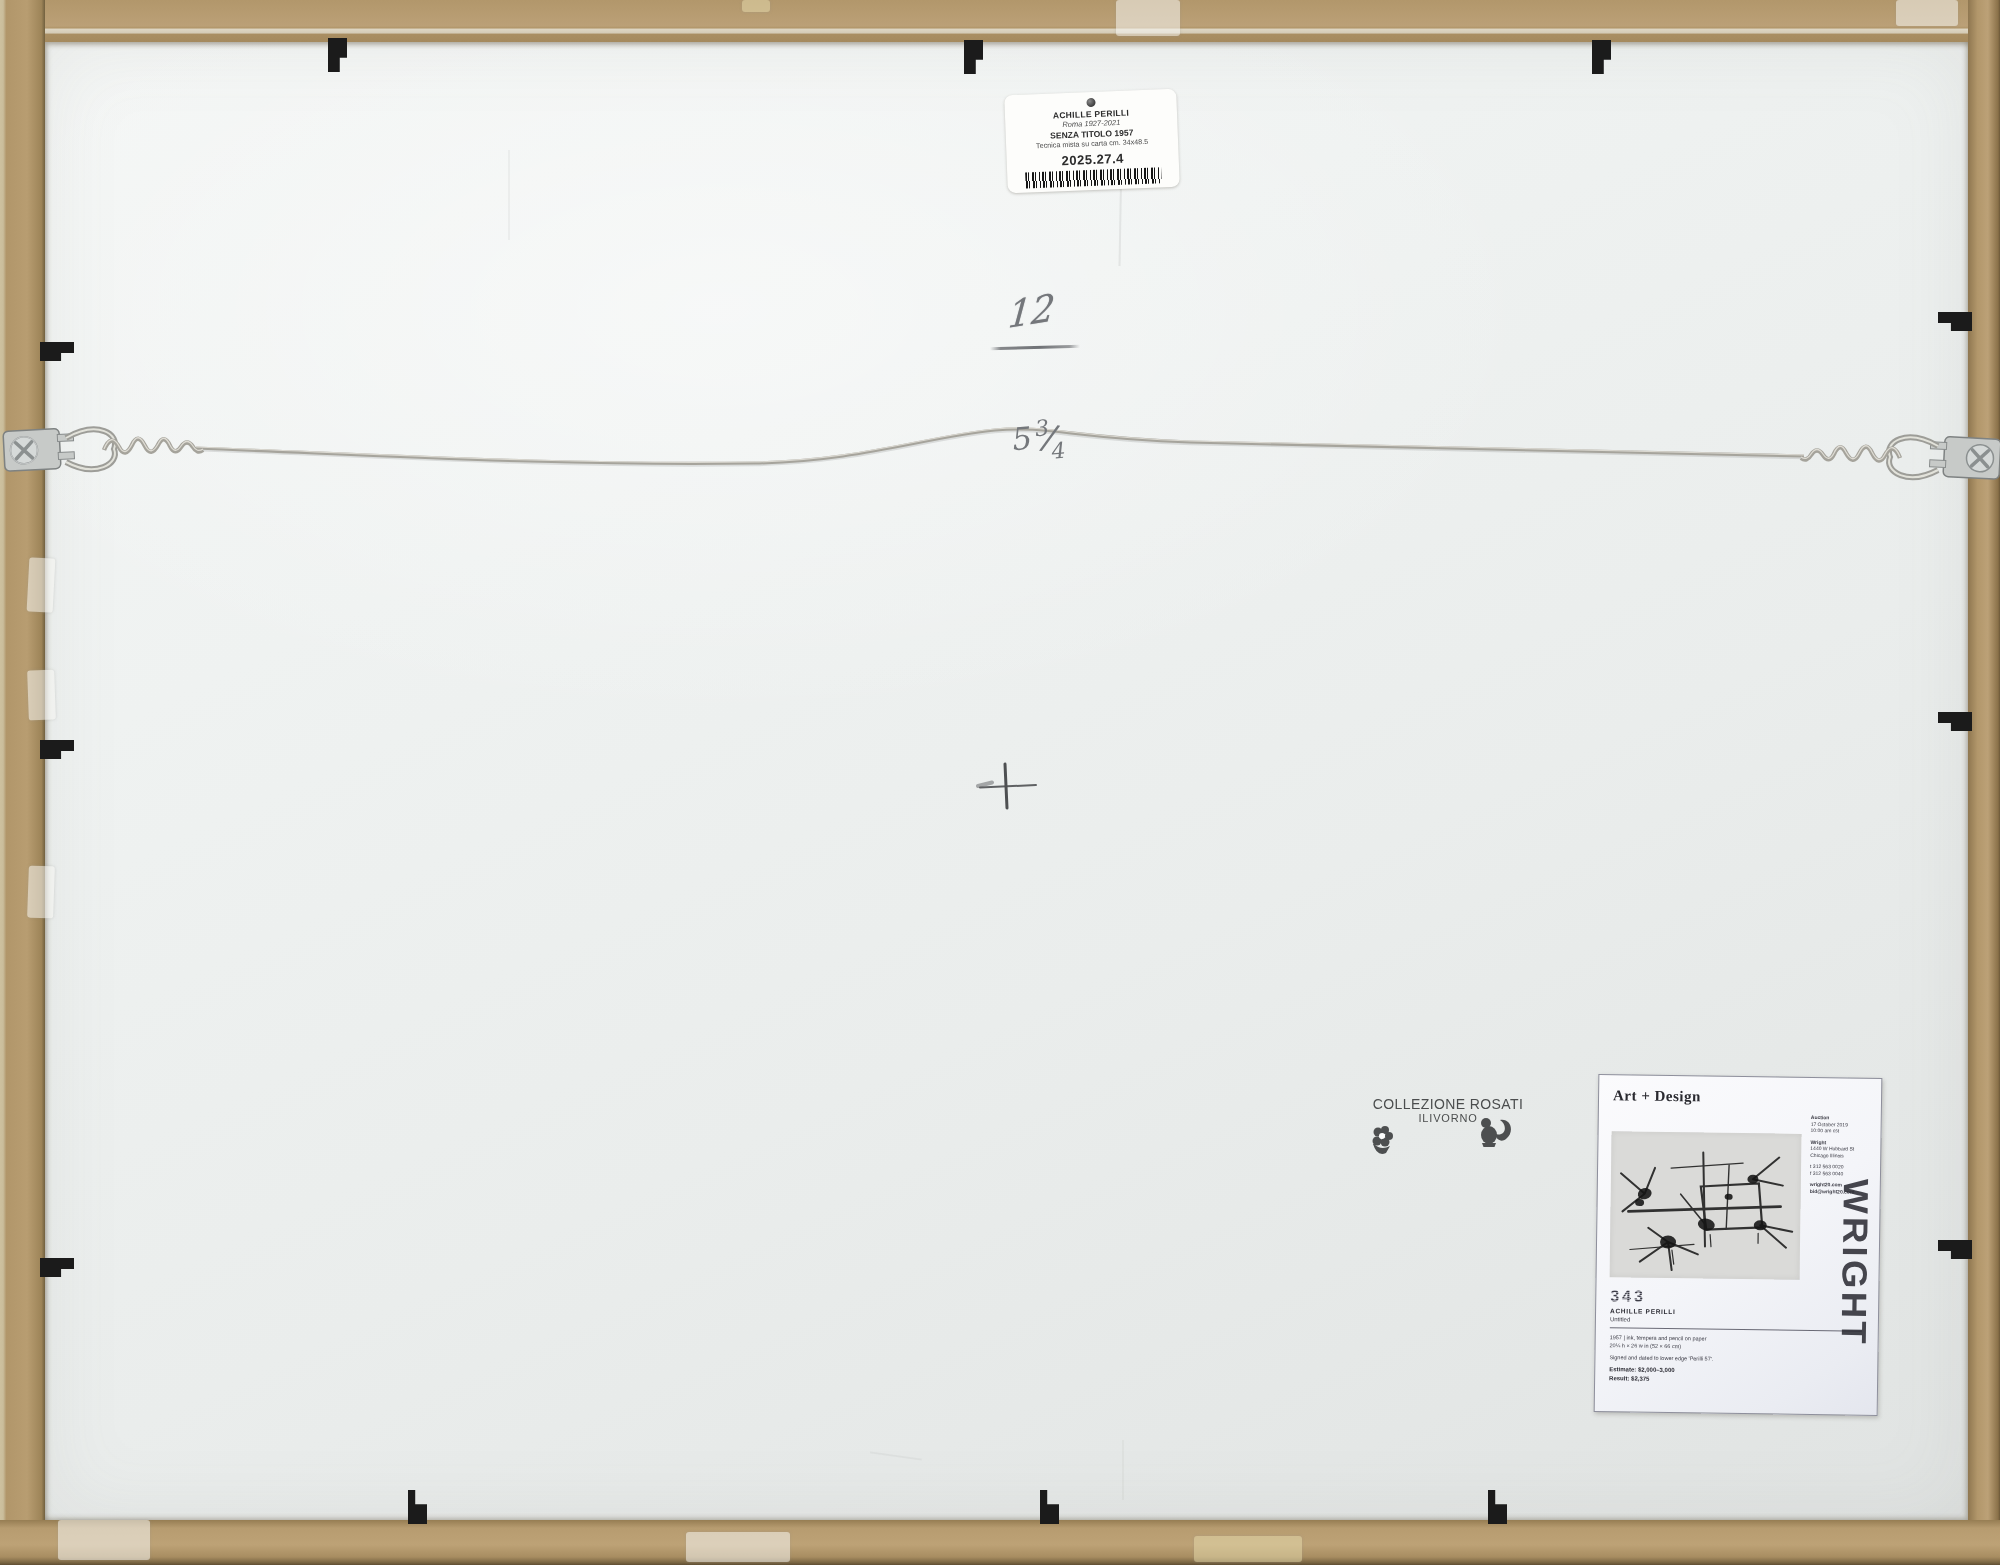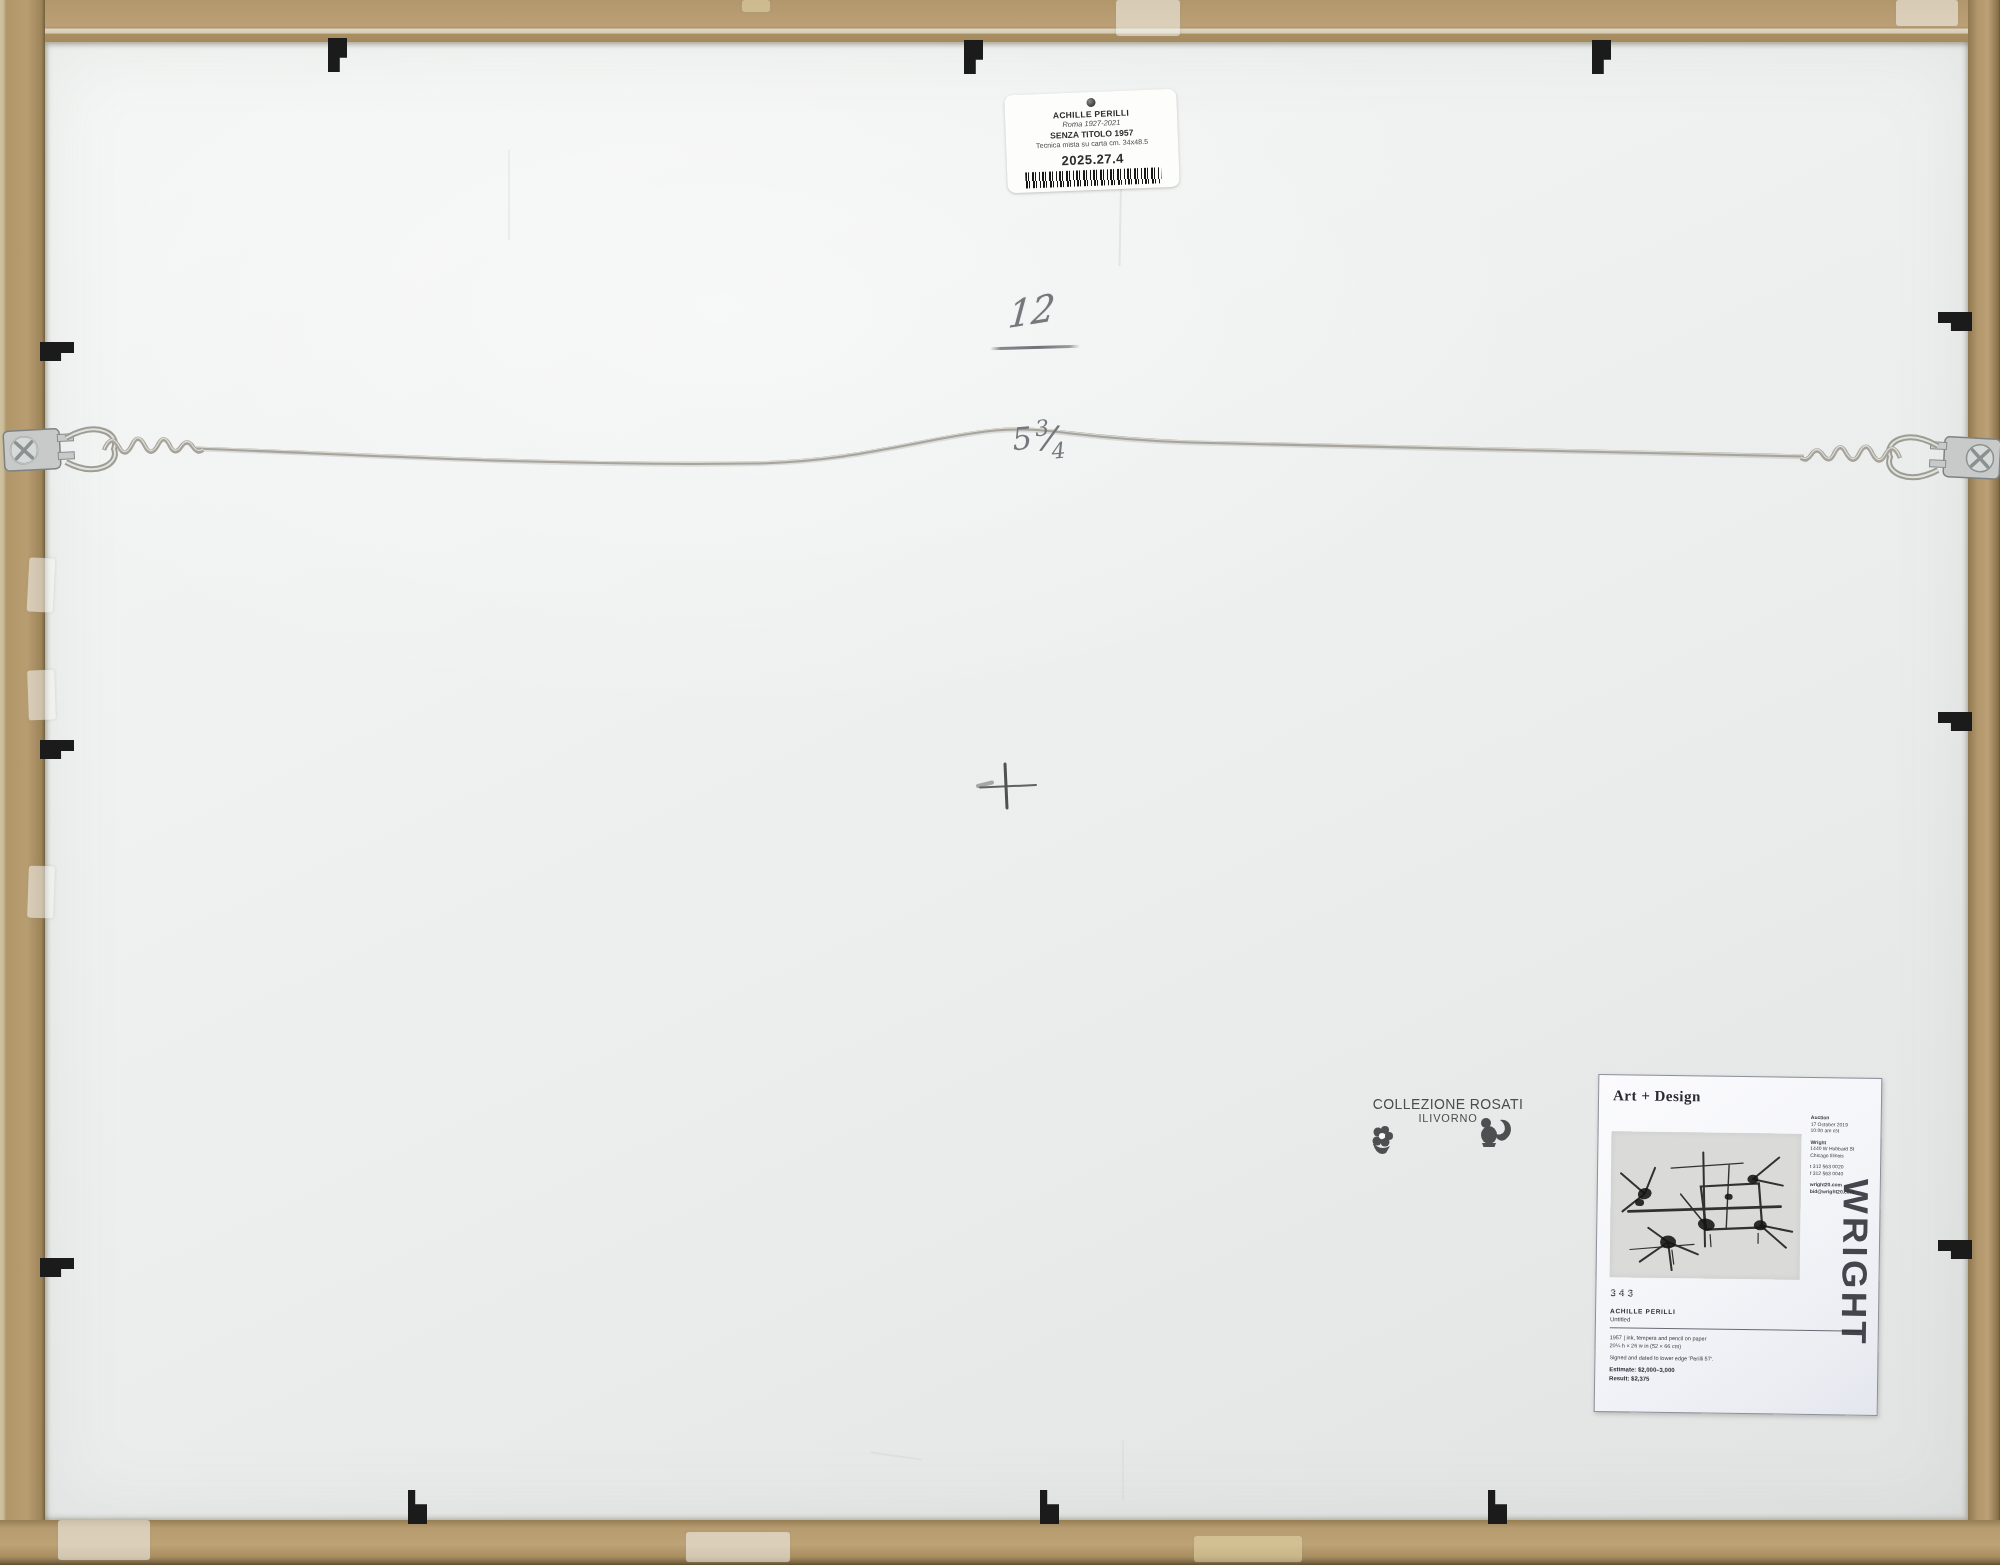--- a/index.html
+++ b/index.html
@@ -79,21 +79,21 @@
     background:linear-gradient(145deg,#fbfbfd 0%,#f4f5f9 50%,#eaecf2 85%,#e4e6ee 100%);
     border:1px solid #8e8f9c;transform:rotate(.8deg);
     box-shadow:1px 2px 4px rgba(60,55,45,.25);color:#34343c;}
   .wl-title{position:absolute;left:14px;top:12px;font-family:"Liberation Serif",serif;
     font-weight:bold;font-size:15px;letter-spacing:.5px;color:#2a2a30;}
   .wl-contact{position:absolute;left:212px;top:36px;width:64px;font-size:5px;line-height:6.5px;color:#3a3a44;}
   .wl-contact .b{font-weight:bold;}
   .wl-contact .gap{height:5px;}
   .wl-art{position:absolute;left:13px;top:56px;width:190px;height:146px;background:#dadad8;
     box-shadow:inset 0 0 6px rgba(0,0,0,.08);}
-  .wl-lot{position:absolute;left:14px;top:212px;font-size:10px;font-weight:bold;
+  .wl-lot{position:absolute;left:14px;top:212px;font-size:16px;font-weight:bold;
     letter-spacing:3px;color:#63636e;
     background:repeating-linear-gradient(180deg,#3c3c46 0 1px,#9a9aa4 1px 2px);
     -webkit-background-clip:text;background-clip:text;-webkit-text-fill-color:transparent;}
   .wl-artist{position:absolute;left:14px;top:232px;font-size:6.5px;font-weight:bold;letter-spacing:.7px;color:#2c2c34;}
   .wl-worktitle{position:absolute;left:14px;top:241px;font-size:6px;color:#3a3a44;}
   .wl-hr{position:absolute;left:14px;top:252px;width:252px;height:1px;background:#6a6a76;}
   .wl-medium{position:absolute;left:14px;top:259px;font-size:5.5px;color:#3a3a44;}
   .wl-dims{position:absolute;left:14px;top:267px;font-size:5.5px;color:#3a3a44;}
   .wl-sig{position:absolute;left:14px;top:279px;font-size:5.5px;color:#3a3a44;}
   .wl-est{position:absolute;left:14px;top:291px;font-size:6px;font-weight:bold;color:#2c2c34;}

